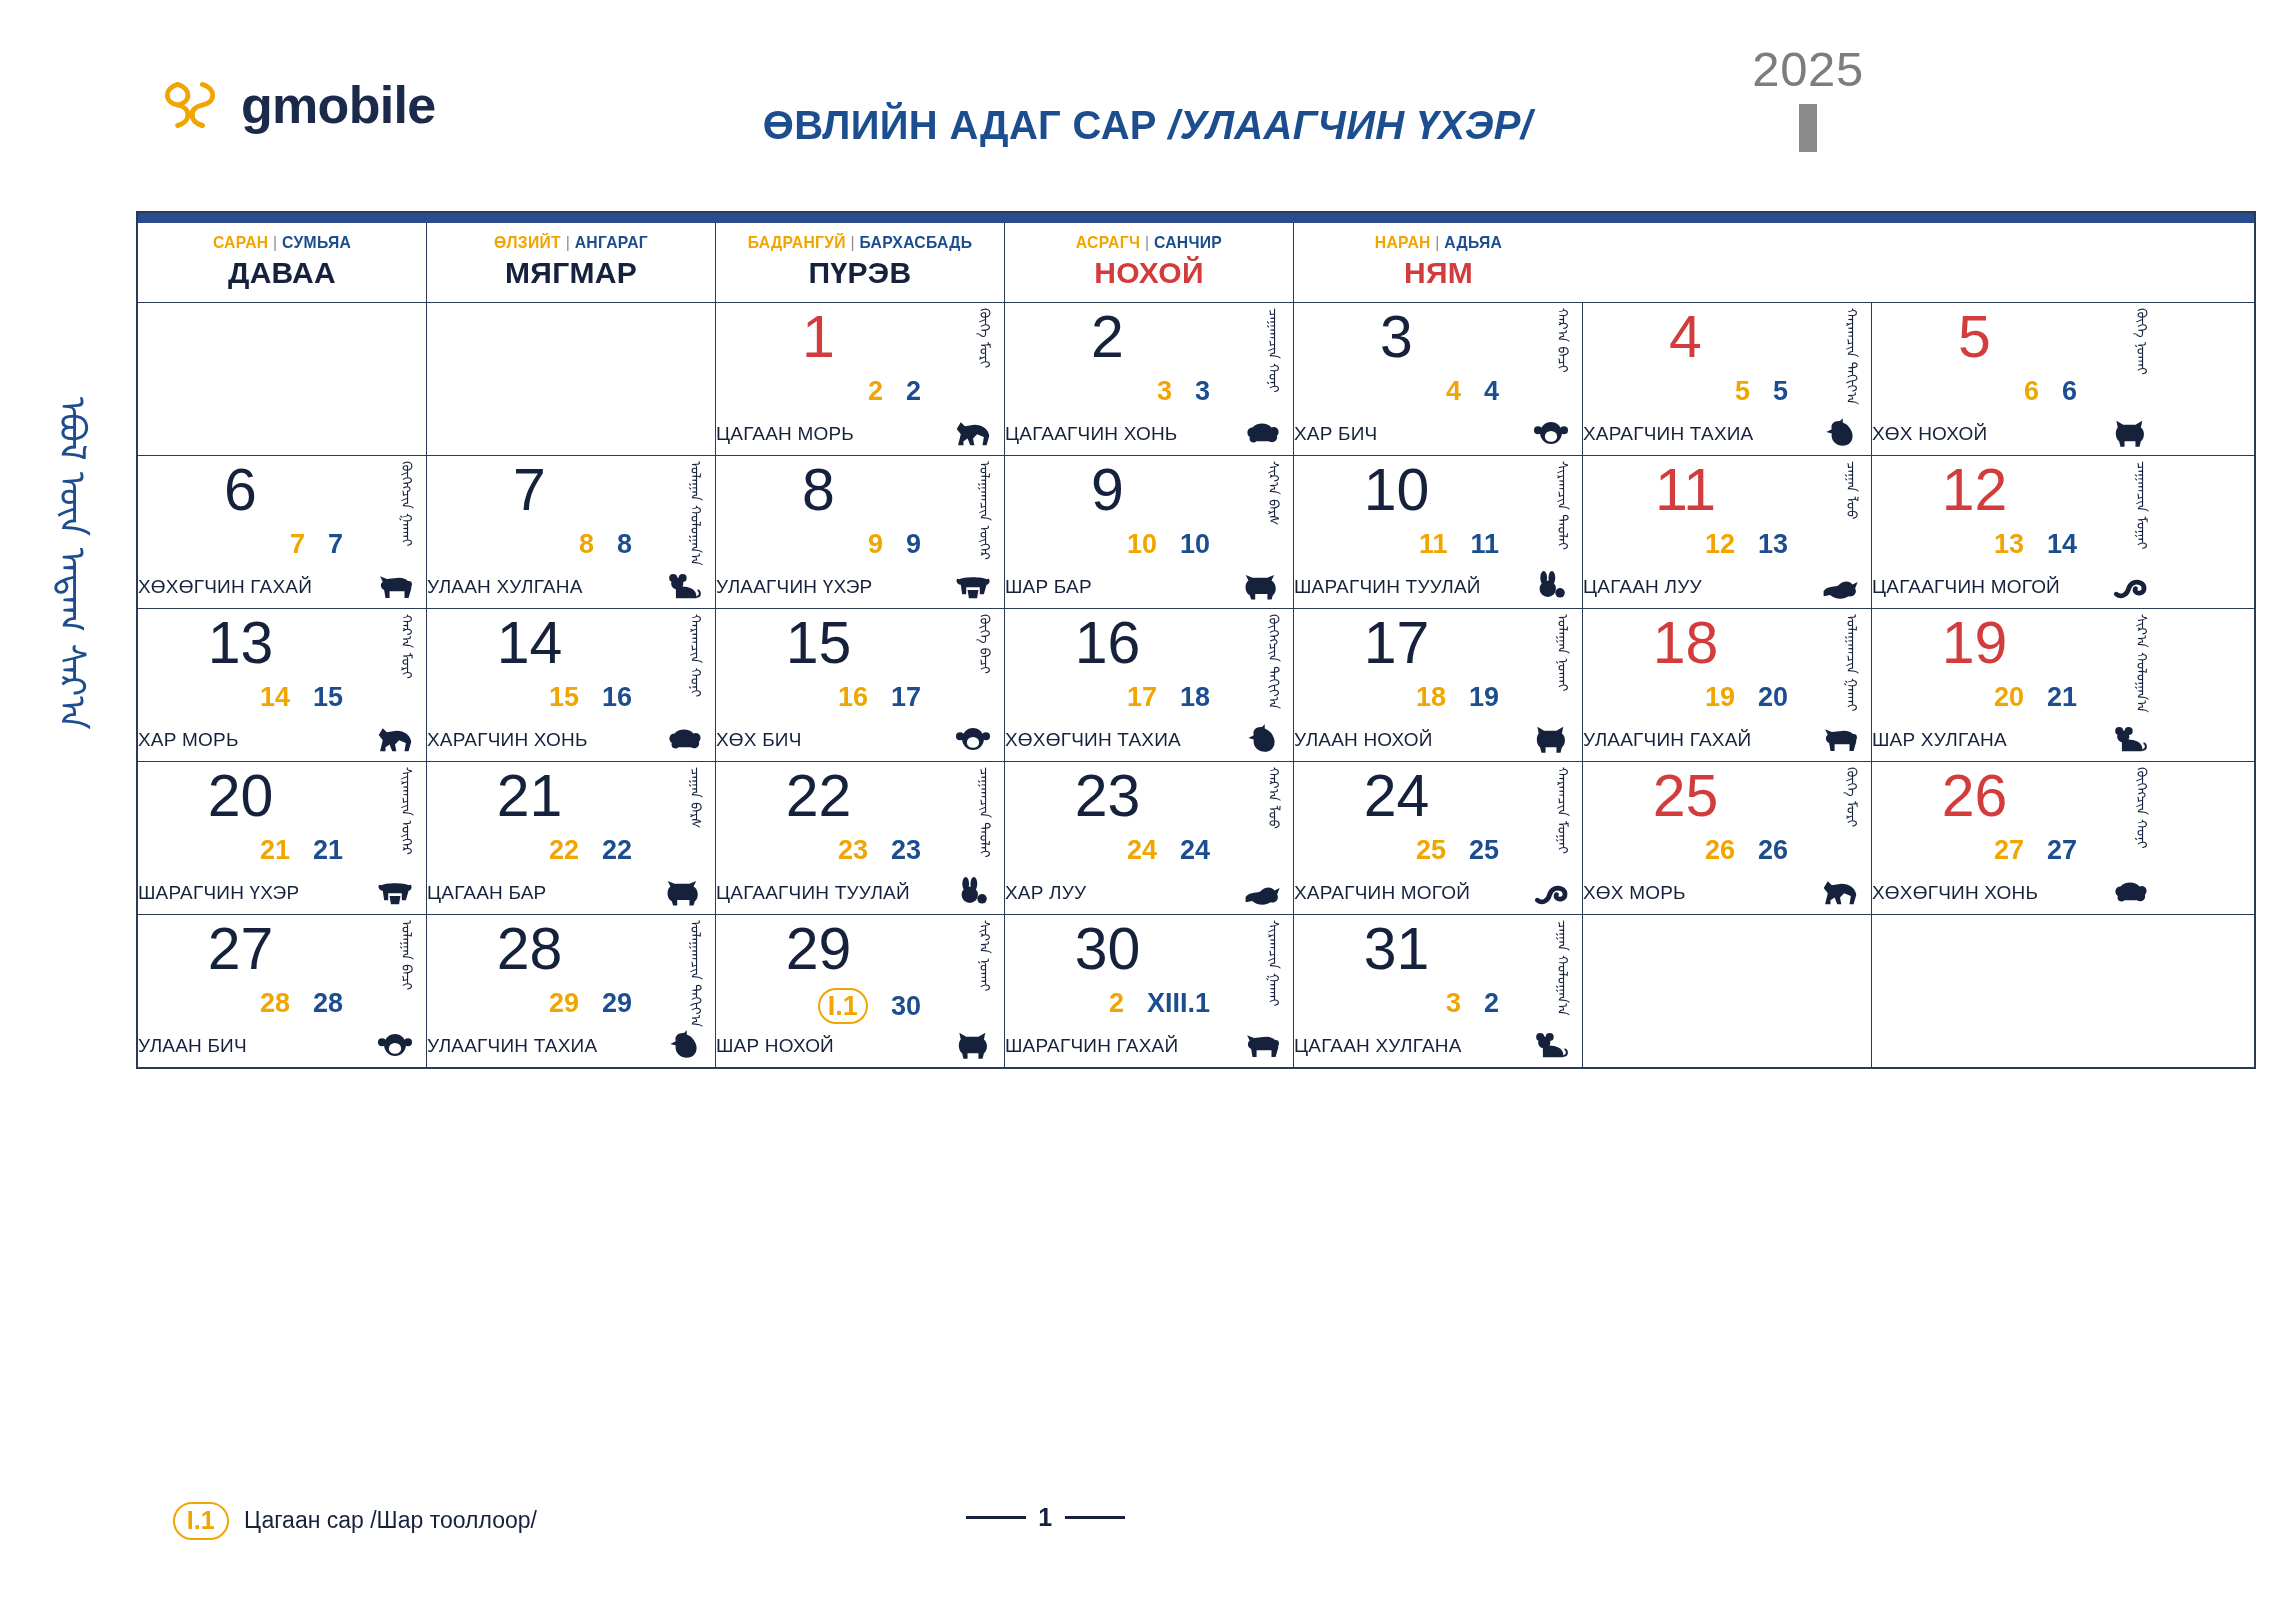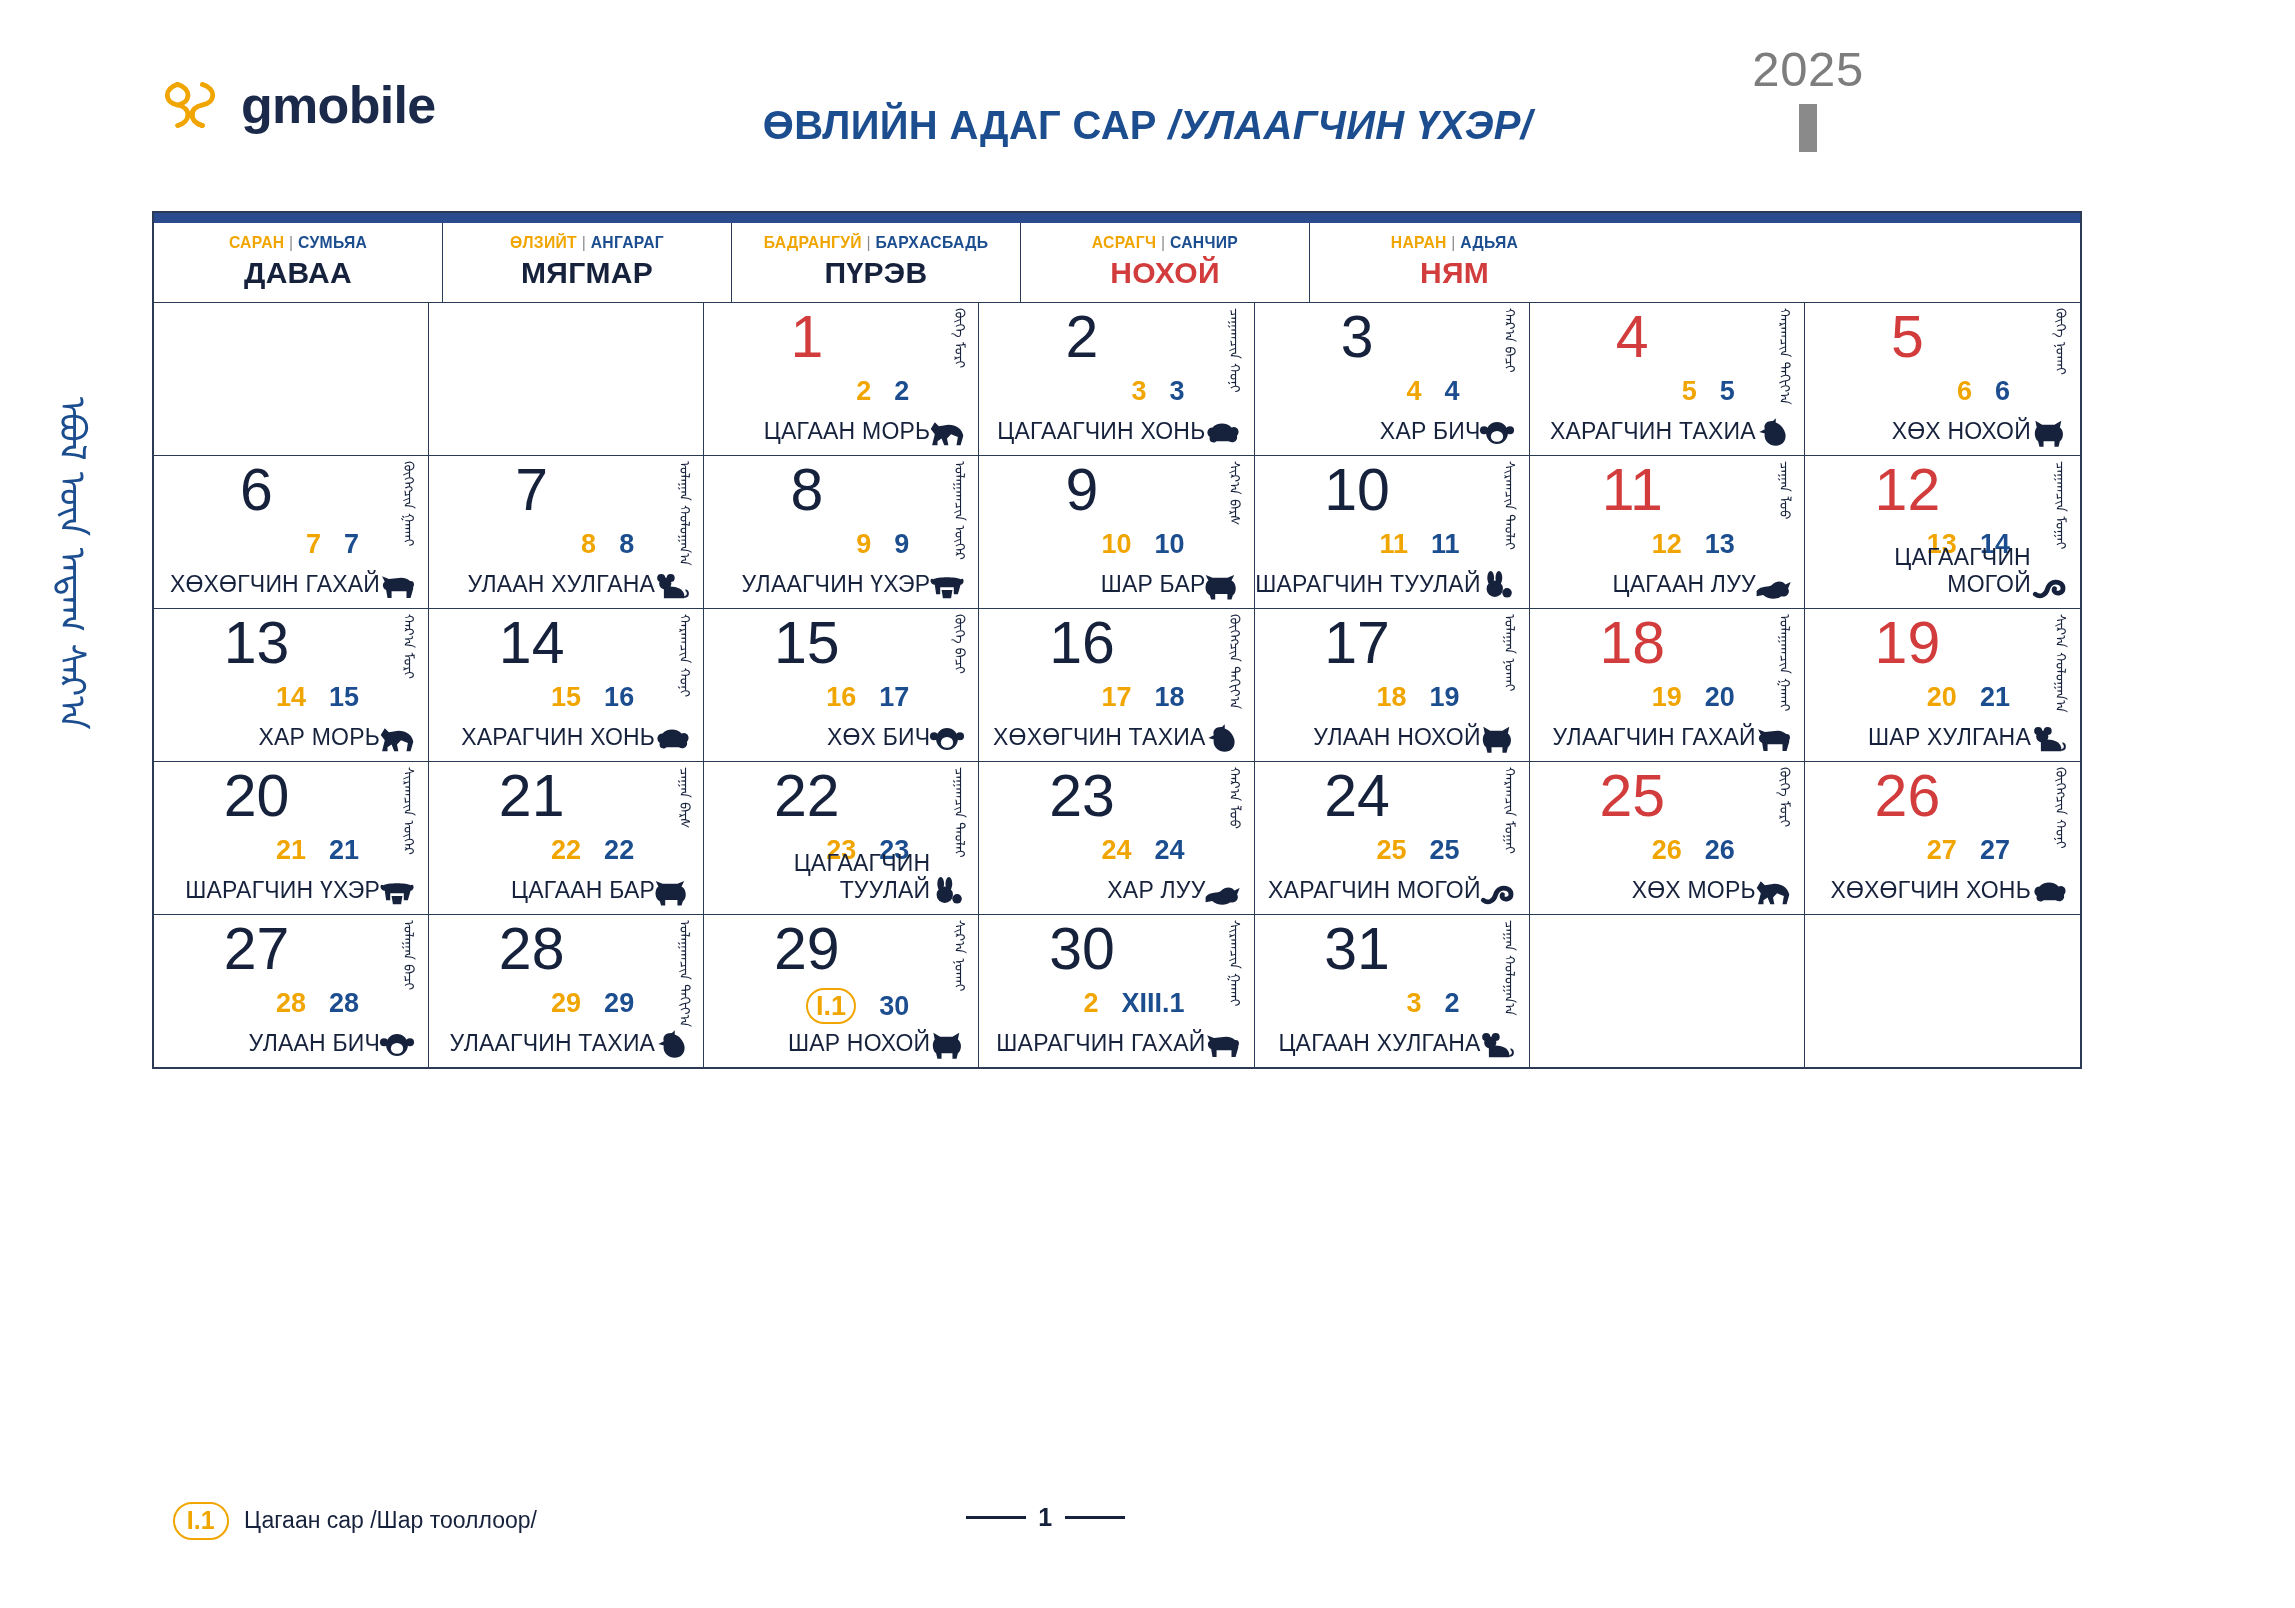--- a/index.html
+++ b/index.html
@@ -65,22 +65,22 @@
     writing-mode: vertical-lr;
     text-orientation: mixed;
     letter-spacing: 4.1px;
     font-family: "DejaVu Sans", sans-serif;
     white-space: nowrap;
   }
 
   
   .cal {
     position: absolute;
-    left: 152px; top: 211px;
-    width: 1930px;
+    left: 136px; top: 211px;
+    width: 2120px;
     border: 2.1px solid #2b3a55;
   }
   .top-rule {
     height: 9.6px; background: #2b4b8f;
     width: 100%;
   }
   .dow-row { display: flex; }
   .dow-cell {
     width: 289px;
     border-right: 1.4px solid #2b3a55;
@@ -152,22 +152,22 @@
     display: inline-block;
     border: 2.1px solid #f0a500;
     border-radius: 27px;
     padding: 0.7px 8.2px;
     color: #f0a500;
   }
 
   .anim-label {
     position: absolute;
     left: 0; bottom: 9.6px; width: 226px;
-    text-align: right;
-    font-size: 23px; color: #16213c;
+    text-align: left;
+    font-size: 19px; color: #16213c;
     letter-spacing: 0.2px;
   }
   .anim-icon {
     position: absolute;
     right: 12.3px; bottom: 6.8px;
     width: 38px; height: 33px;
     color: #16213c;
     display: flex; align-items: flex-end; justify-content: center;
     font-size: 23px;
   }

